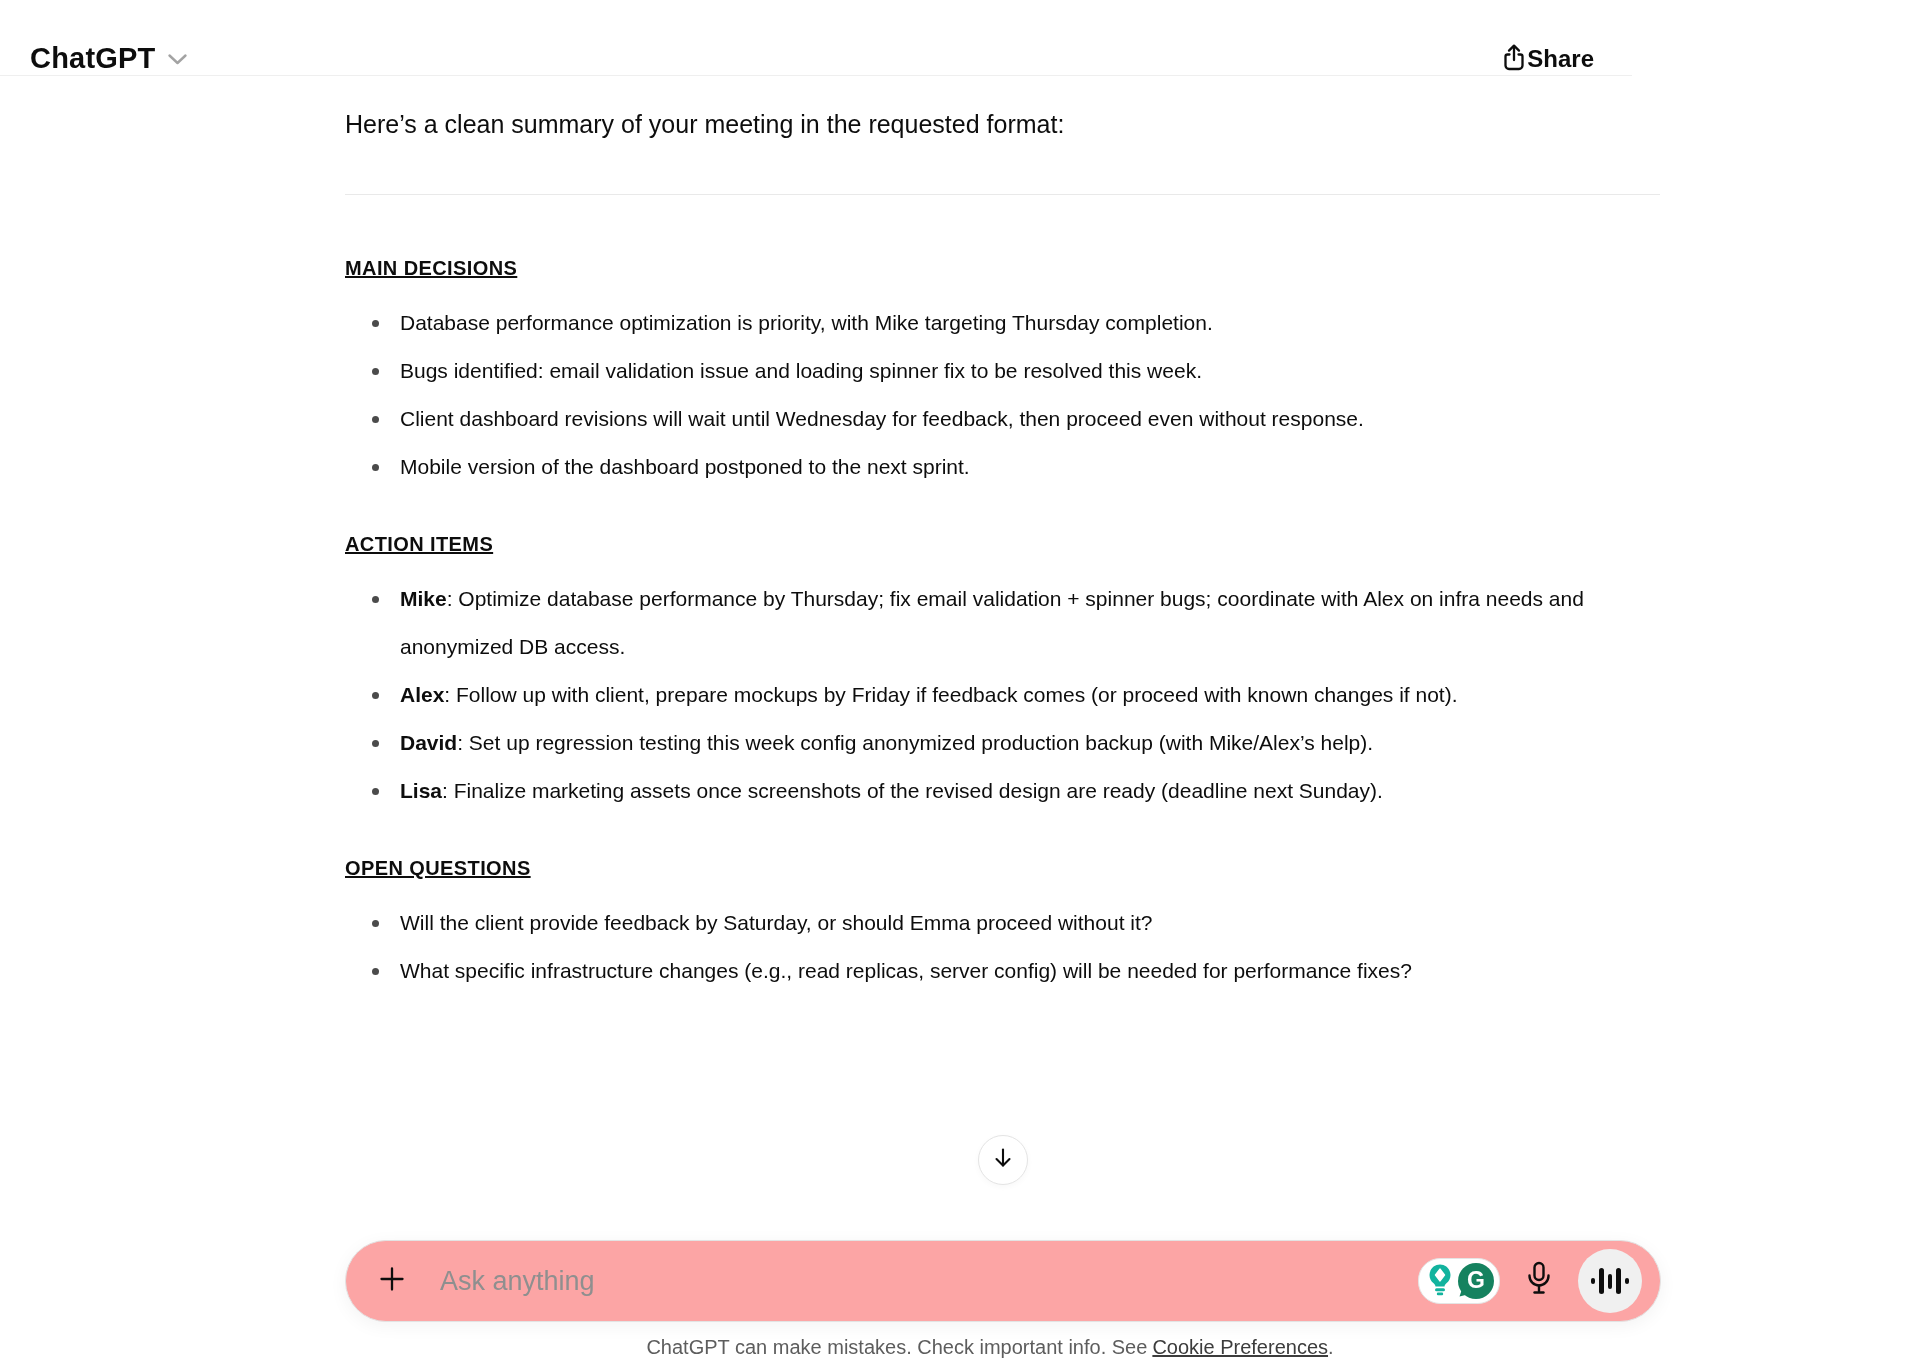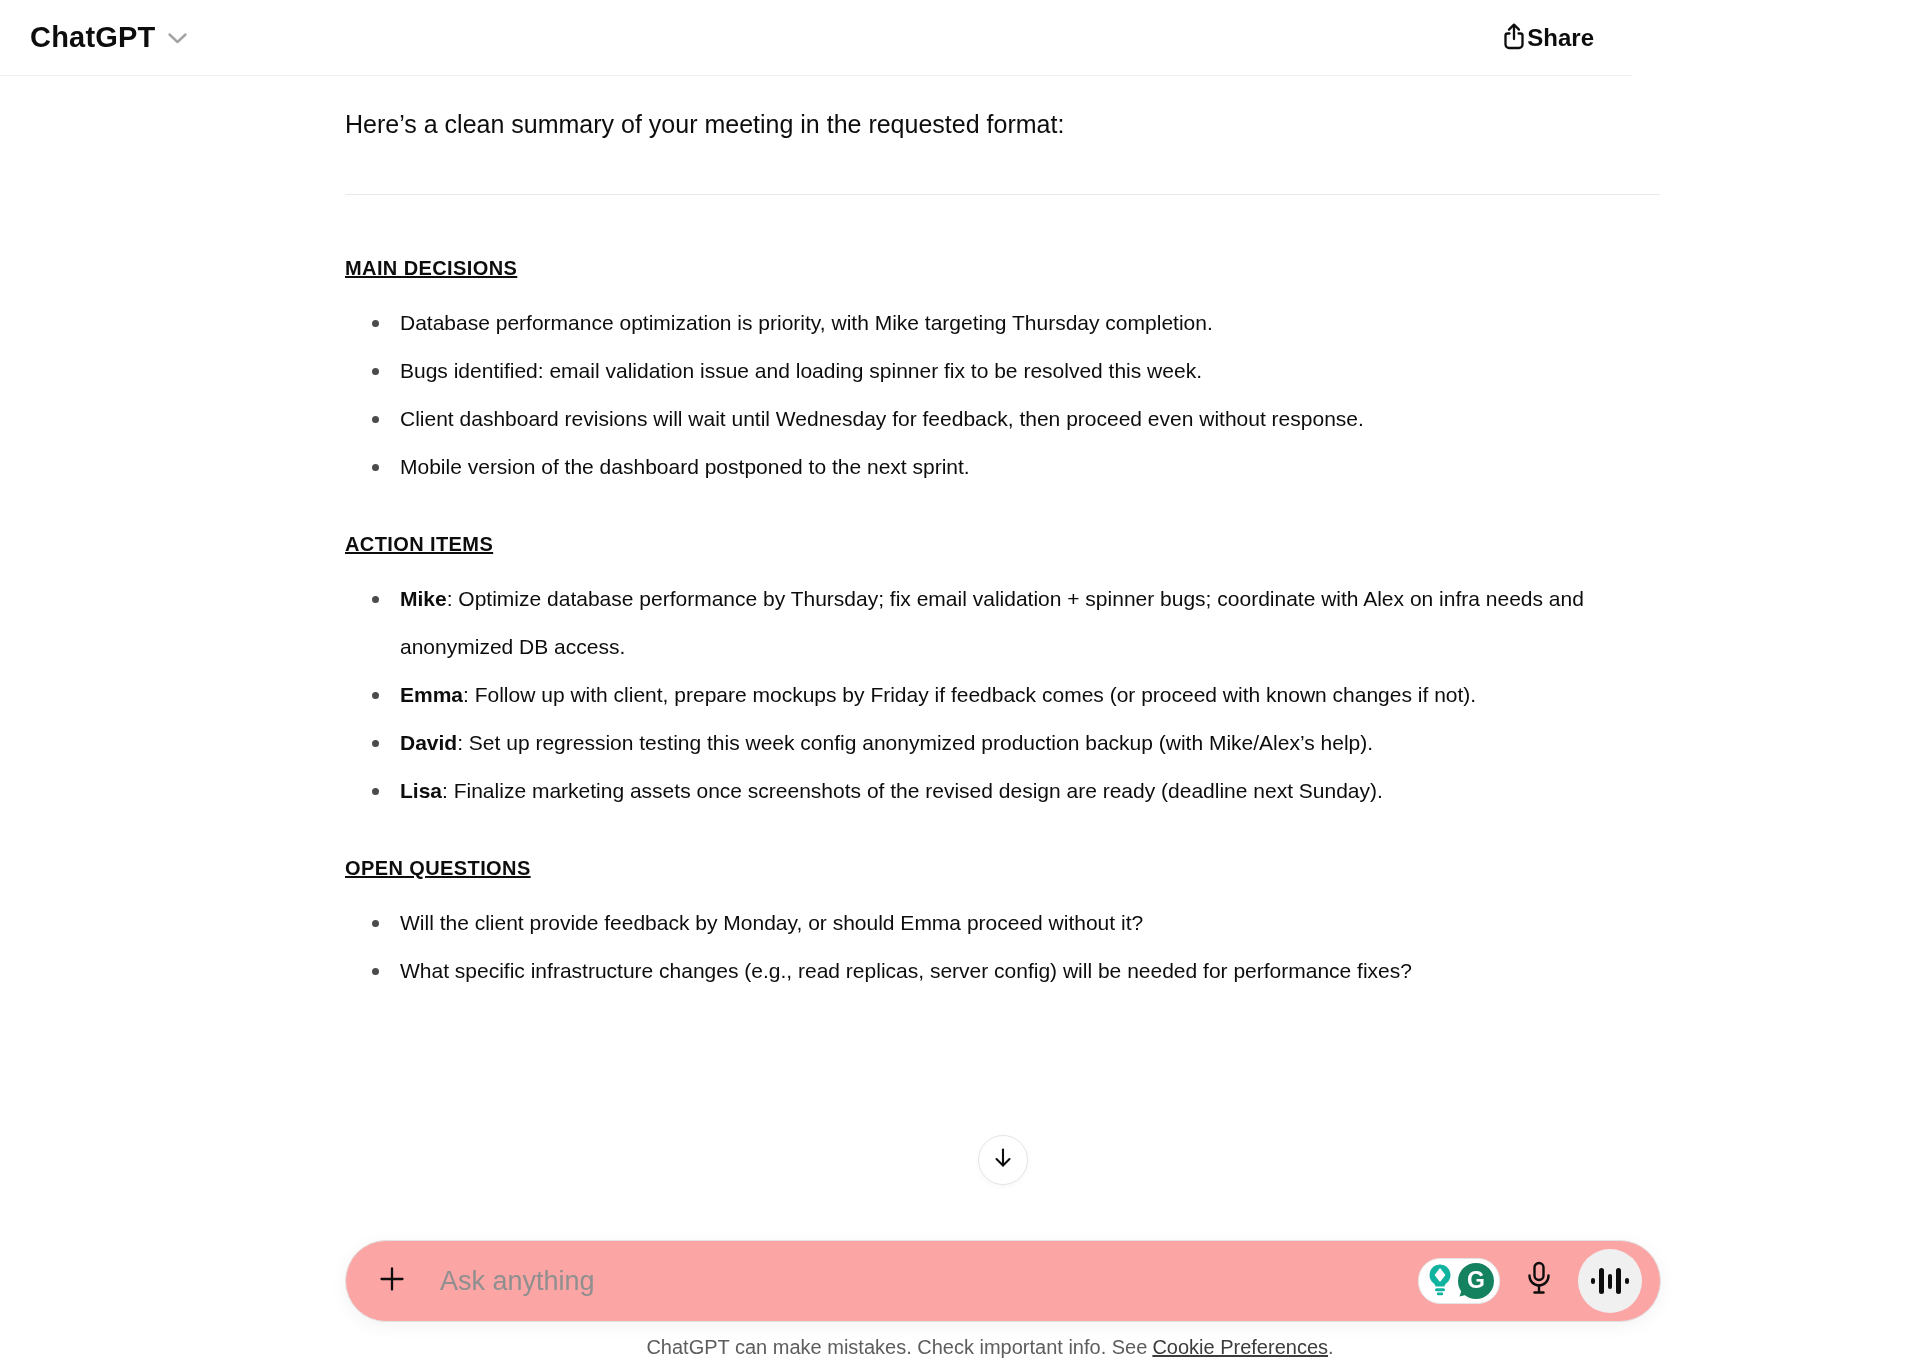--- a/index.html
+++ b/index.html
@@ -9,21 +9,21 @@
     font-family:"Liberation Sans", sans-serif;
     color:#0d0d0d;
     overflow:hidden;
     position:relative;
   }
 
   
   .topbar{
     position:absolute; top:0; left:0; width:1632px; height:76px;
     border-bottom:1px solid #efefef;
-    display:flex; align-items:center; justify-content:space-between;
+    display:flex; align-items:flex-end; justify-content:space-between;
     padding:0 38px 0 30px; box-sizing:border-box; background:#fff; z-index:10;
   }
   .brand{ display:flex; align-items:center; gap:12px; cursor:pointer; }
   .brand-label{ font-size:29px; font-weight:600; letter-spacing:0.2px; }
   .chev{ margin-top:4px; }
   .share-btn{ display:flex; align-items:center; gap:0; cursor:pointer; }
   .share-label{ font-size:24px; font-weight:600; }
 
   
   .content{
@@ -132,28 +132,28 @@
   <ul>
     <li><span class="bname"></span><span>Database performance optimization is priority, with Mike targeting Thursday completion.</span></li>
     <li><span class="bname"></span><span>Bugs identified: email validation issue and loading spinner fix to be resolved this week.</span></li>
     <li><span class="bname"></span><span>Client dashboard revisions will wait until Wednesday for feedback, then proceed even without response.</span></li>
     <li><span class="bname"></span><span>Mobile version of the dashboard postponed to the next sprint.</span></li>
   </ul>
 
   <h2>ACTION ITEMS</h2>
   <ul>
     <li><span class="bname">Mike</span><span>: Optimize database performance by Thursday; fix email validation + spinner bugs; coordinate with Alex on infra needs and anonymized DB access.</span></li>
-    <li><span class="bname">Emma</span><span>: Follow up with client, prepare mockups by Friday if feedback comes (or proceed with known changes if not).</span></li>
+    <li><span class="bname">Alex</span><span>: Follow up with client, prepare mockups by Friday if feedback comes (or proceed with known changes if not).</span></li>
     <li><span class="bname">David</span><span>: Set up regression testing this week config anonymized production backup (with Mike/Alex’s help).</span></li>
     <li><span class="bname">Lisa</span><span>: Finalize marketing assets once screenshots of the revised design are ready (deadline next Sunday).</span></li>
   </ul>
 
   <h2>OPEN QUESTIONS</h2>
   <ul>
-    <li><span class="bname"></span><span>Will the client provide feedback by Monday, or should Emma proceed without it?</span></li>
+    <li><span class="bname"></span><span>Will the client provide feedback by Saturday, or should Emma proceed without it?</span></li>
     <li><span class="bname"></span><span>What specific infrastructure changes (e.g., read replicas, server config) will be needed for performance fixes?</span></li>
   </ul>
 </div>
 
 <div class="scroll-btn">
   <span>
     <svg width="24" height="24" viewBox="0 0 24 24" fill="none">
       <path d="M12 3.5 V19.5" stroke="#0d0d0d" stroke-width="2.1" stroke-linecap="round"></path>
       <path d="M5.5 13 L12 19.5 L18.5 13" stroke="#0d0d0d" stroke-width="2.1" stroke-linecap="round" stroke-linejoin="round"></path>
     </svg>

